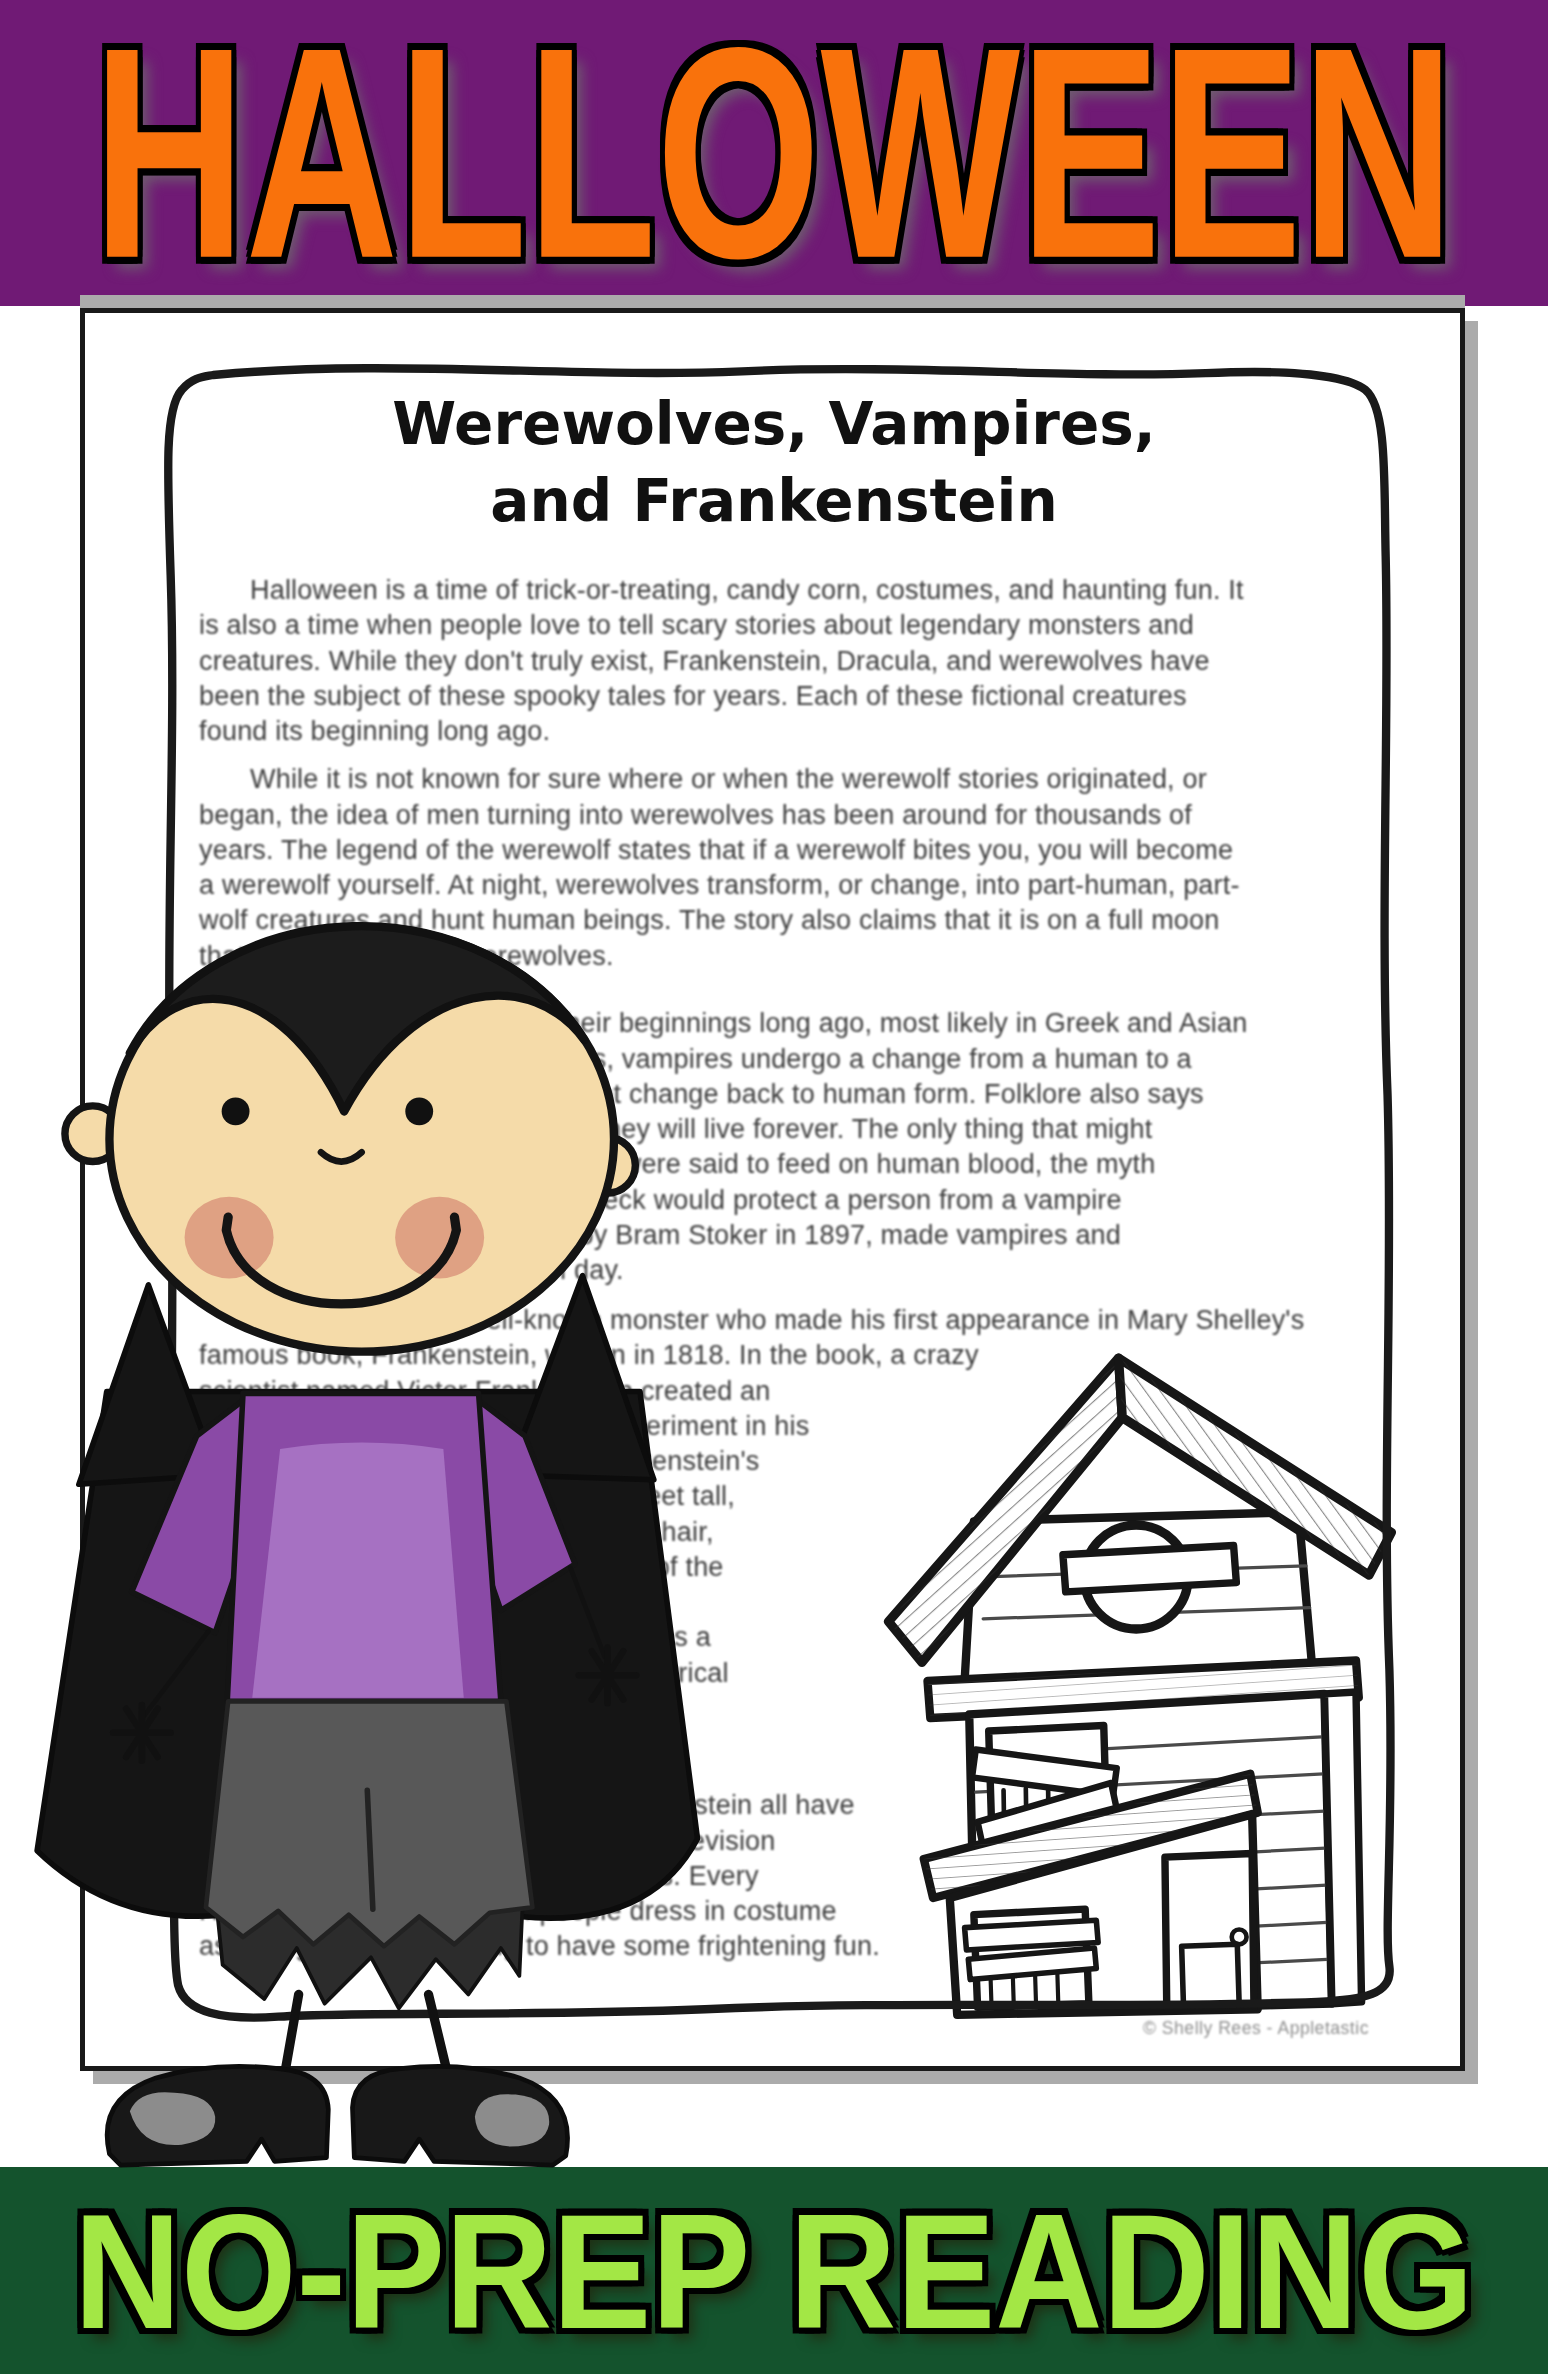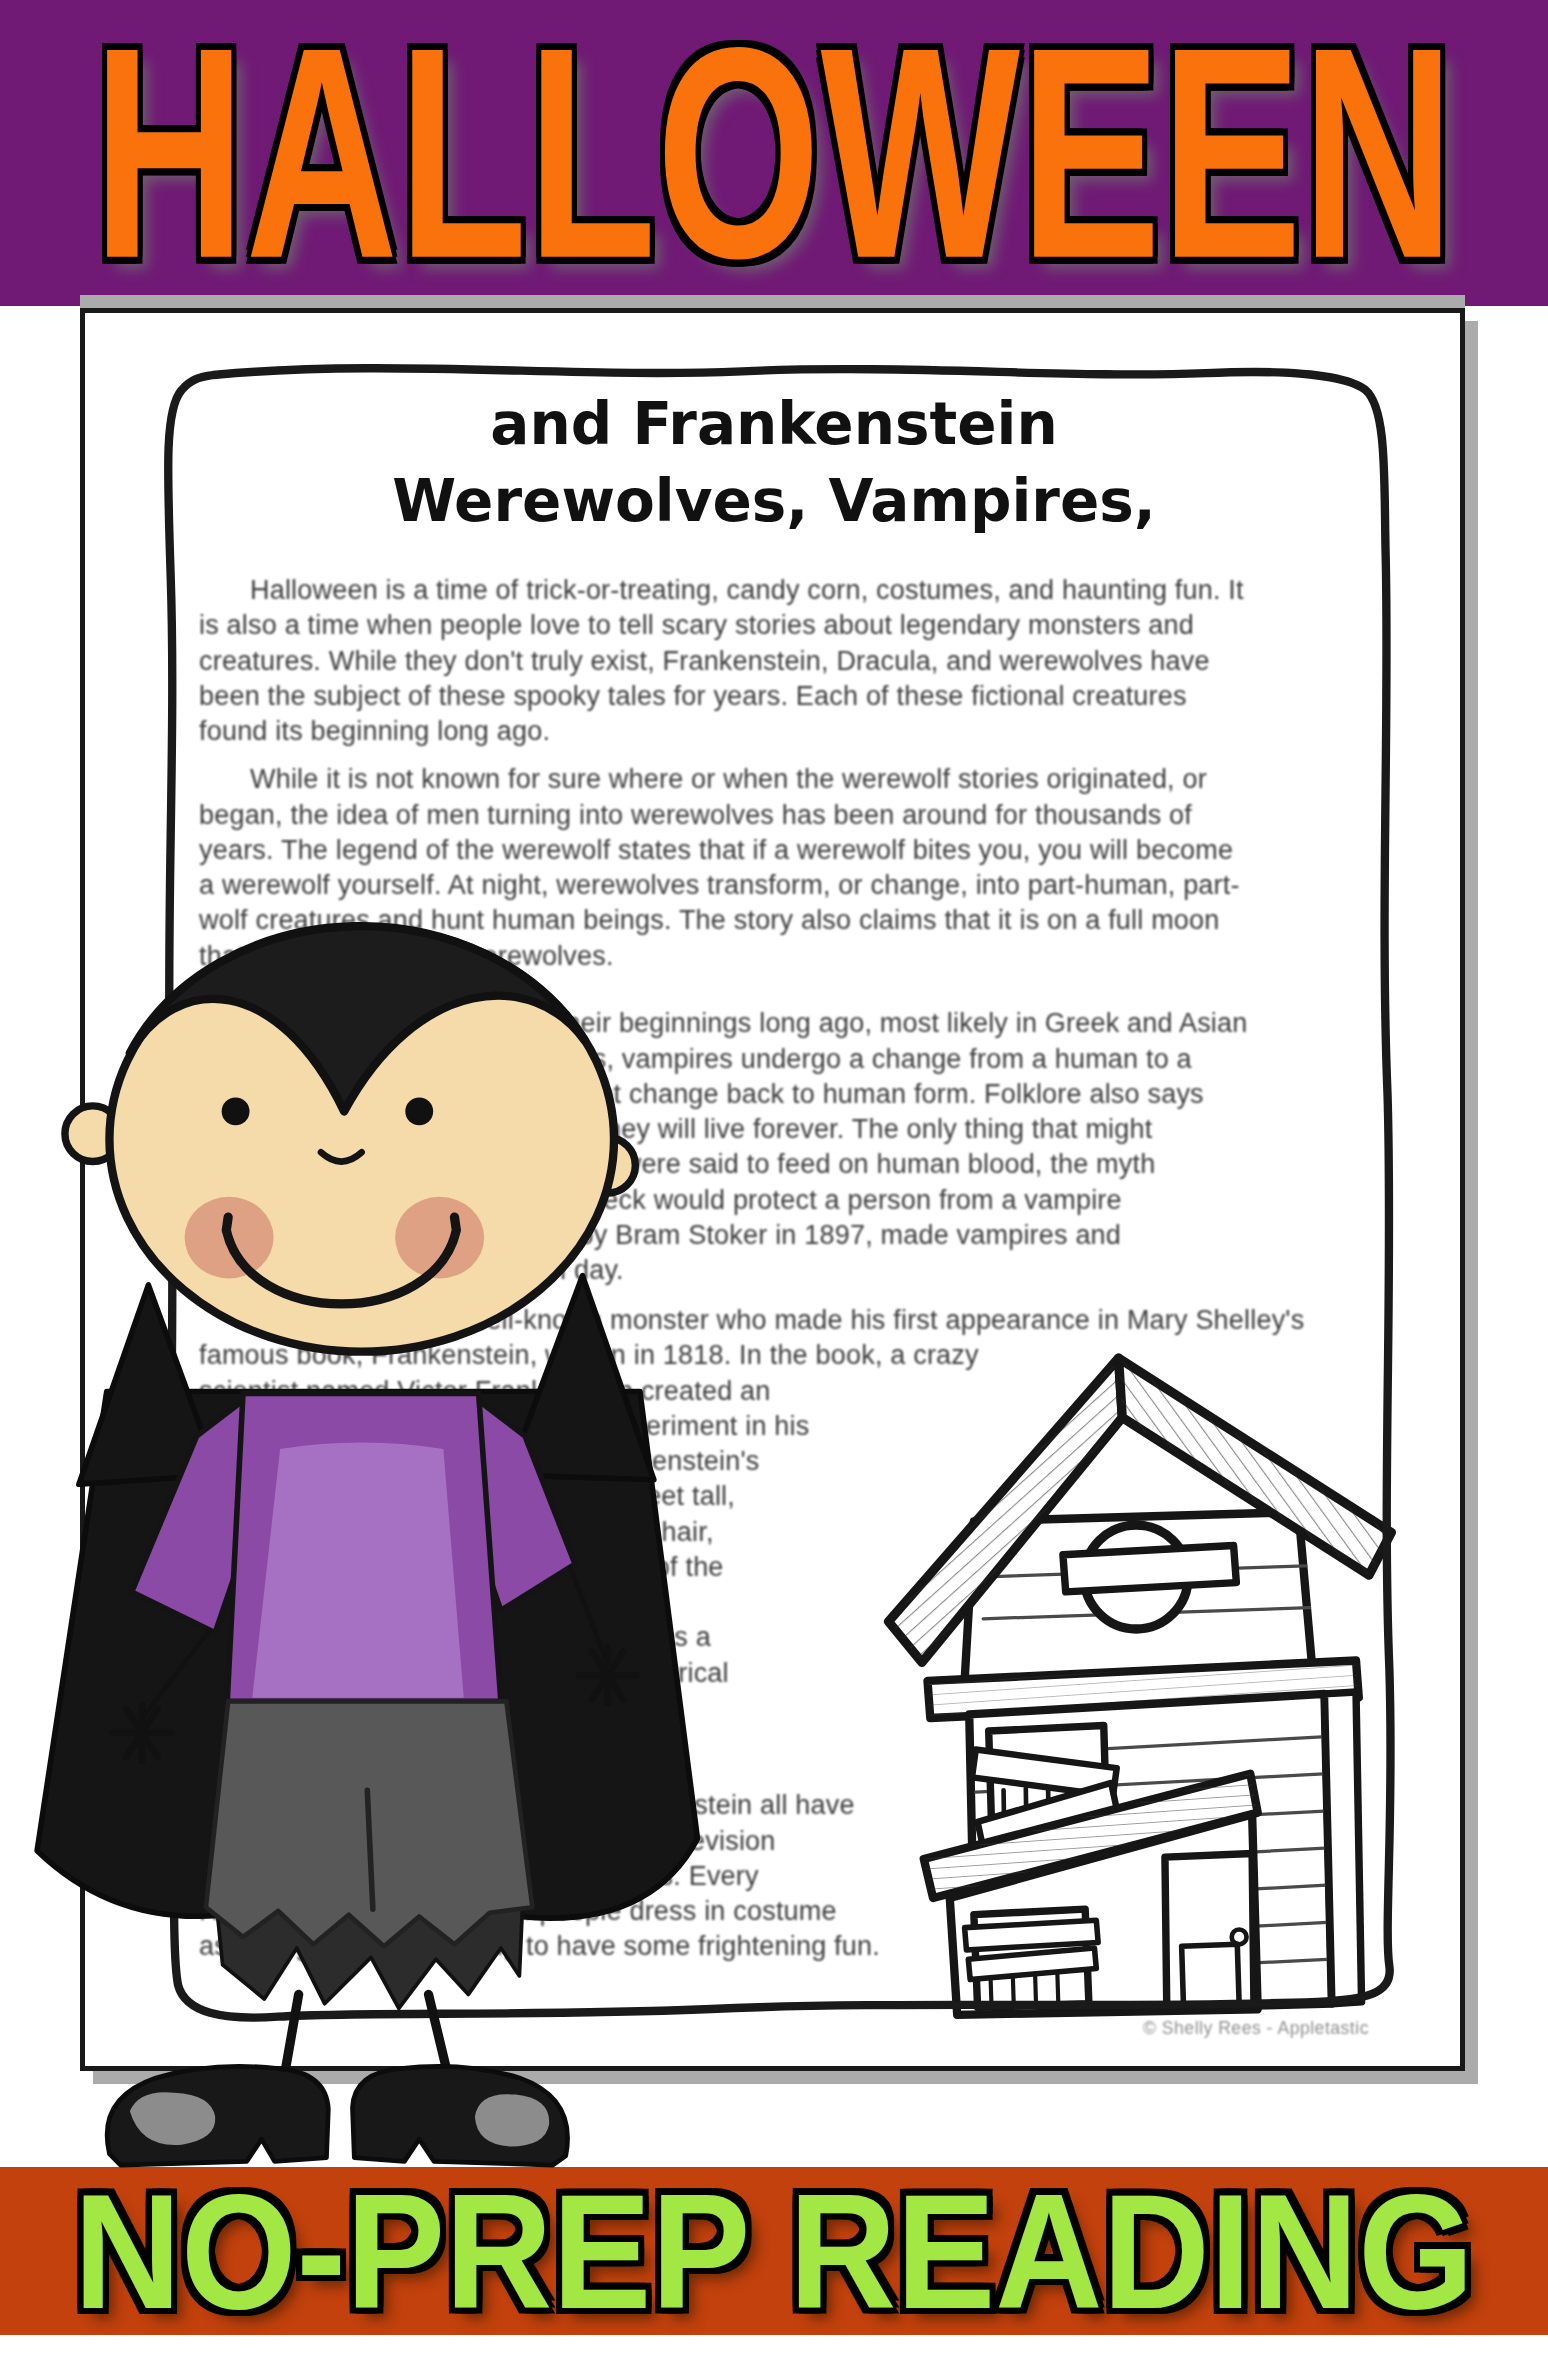--- a/index.html
+++ b/index.html
@@ -40,22 +40,22 @@
   }
   .credit{
     position:absolute;left:1143px;top:2018px;z-index:2;
     font:17.6px "Liberation Sans",sans-serif;color:#8F8F8F;filter:blur(1px);letter-spacing:0.5px;
   }
   
   svg.art{position:absolute;left:0;top:0;z-index:5;pointer-events:none;}
   .soft{filter:blur(.8px);}
   
   .banner{
-    position:absolute;left:0;top:2167px;width:1548px;height:168px;
-    background:#c2410c;display:flex;align-items:center;justify-content:center;z-index:1;
+    position:absolute;left:0;top:2167px;width:1548px;height:208px;
+    background:#14532d;display:flex;align-items:center;justify-content:center;z-index:1;
   }
   .banner h2{
     margin:0;font-family:"Liberation Sans",sans-serif;font-weight:bold;
     font-size:158px;line-height:158px;color:#A3E745;white-space:nowrap;
     transform:scale(0.94,1.03);transform-origin:center;
     text-shadow:
       -6.5px -6.5px 0 #000, 6.5px -6.5px 0 #000, -6.5px 6.5px 0 #000, 6.5px 6.5px 0 #000,
       -6.5px 0 0 #000, 6.5px 0 0 #000, 0 -6.5px 0 #000, 0 6.5px 0 #000,
       11px 11px 13px rgba(40,20,0,.55);
   }
@@ -63,22 +63,22 @@
 </head>
 <body>
 
 <div class="top-header">
   <h1>HALLOWEEN</h1>
 </div>
 
 <div class="photo"></div>
 
 <div class="ws-title">
+  <div>Werewolves, Vampires,</div>
   <div>and Frankenstein</div>
-  <div>Werewolves, Vampires,</div>
 </div>
 
 <div id="text-layer">
     <div class="bline" style="left: 250px; top: 573px;">Halloween is a time of trick-or-treating, candy corn, costumes, and haunting fun.  It</div>
     <div class="bline" style="left: 199px; top: 608px;">is also a time when people love to tell scary stories about legendary monsters and</div>
     <div class="bline" style="left: 199px; top: 644px;">creatures. While they don't truly exist, Frankenstein, Dracula, and werewolves have</div>
     <div class="bline" style="left: 199px; top: 679px;">been the subject of these spooky tales for years.  Each of these fictional creatures</div>
     <div class="bline" style="left: 199px; top: 714px;">found its beginning long ago.</div>
     <div class="bline" style="left: 250px; top: 762px;">While it is not known for sure where or when the werewolf stories originated, or</div>
     <div class="bline" style="left: 199px; top: 798px;">began, the idea of men turning into werewolves has been around for thousands of</div>

